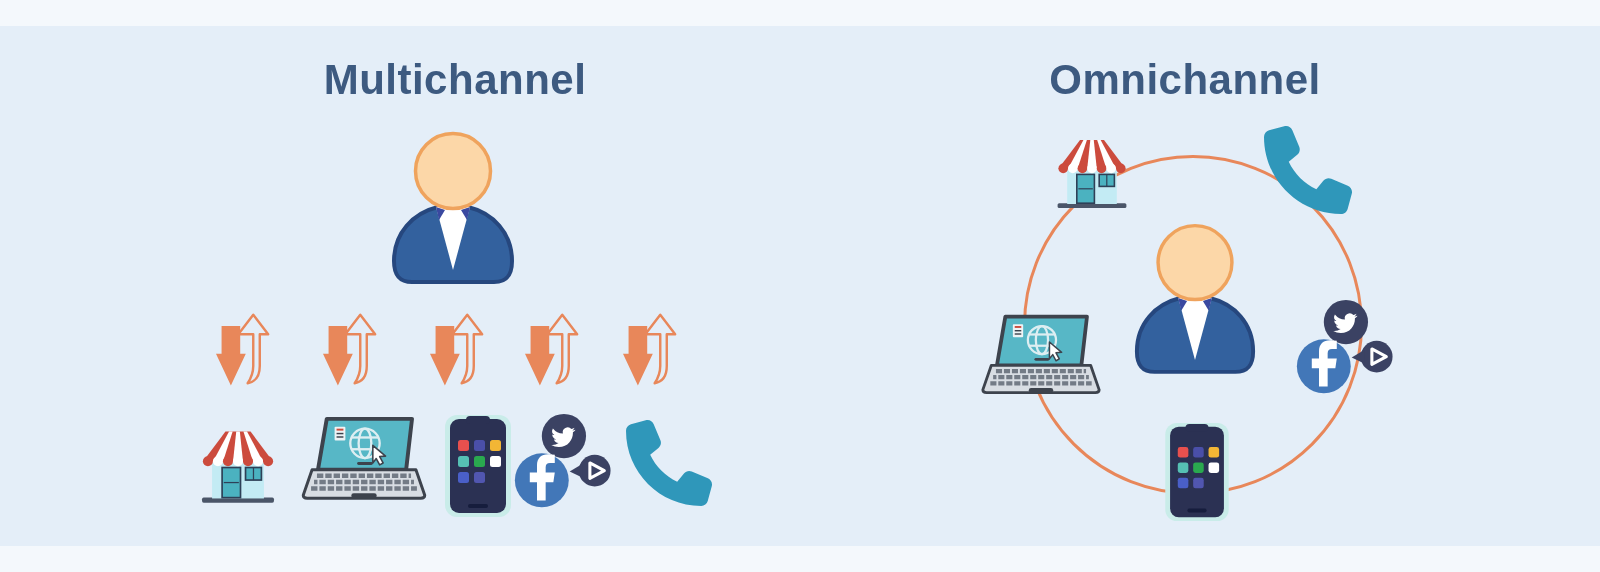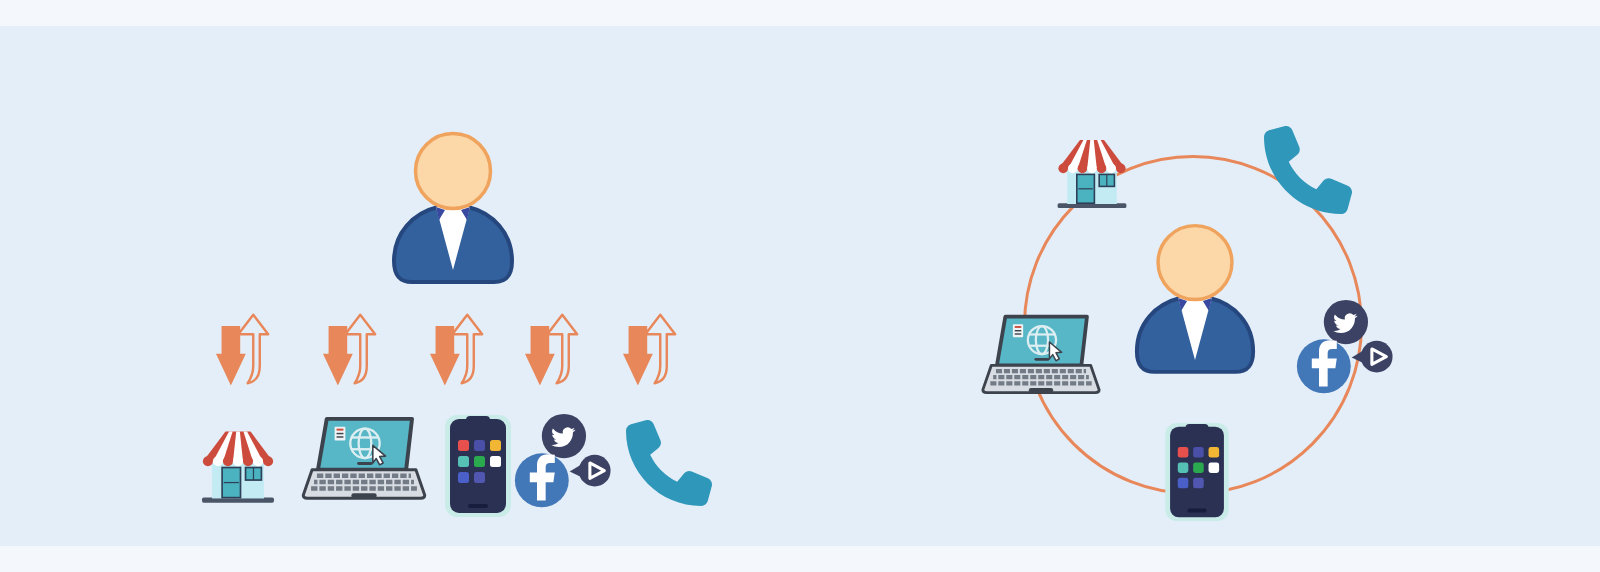--- a/index.html
+++ b/index.html
@@ -106,20 +106,21 @@
 
     <symbol id="sym-handset" viewBox="0 0 512 512">
       <path fill="#2f97ba" d="M164.9 24.6c-7.7-18.6-28-28.5-47.4-23.2l-88 24C12.1 30.2 0 46 0 64c0 247.4 200.6 448 448 448 18 0 33.8-12.1 38.6-29.5l24-88c5.3-19.4-4.6-39.7-23.2-47.4l-96-40c-16.3-6.8-35.2-2.1-46.3 11.6L304.7 368c-70.4-33.3-127.4-90.3-160.7-160.7L193.3 167c13.7-11.1 18.4-30 11.6-46.3l-40-96z"></path>
     </symbol>
   </defs>
 </svg>
 
 <div class="stage">
   <div class="panel"></div>
 
+  <div class="title" style="left:155px;top:56px;">Multichannel</div>
 
   <svg class="icon" style="left:386px;top:130px;" width="134" height="156">
       <use href="#sym-person"></use>
     </svg>
 
   <svg class="icon" style="left:215px;top:311px;" width="56" height="82">
       <use href="#sym-arrows"></use>
     </svg>
   <svg class="icon" style="left:322px;top:311px;" width="56" height="82">
       <use href="#sym-arrows"></use>
@@ -143,20 +144,21 @@
   <svg class="icon" style="left:444px;top:414px;" width="68" height="104">
       <use href="#sym-smartphone"></use>
     </svg>
   <svg class="icon" style="left:512px;top:410px;" width="100" height="104">
       <use href="#sym-social"></use>
     </svg>
   <svg class="icon" style="left:626px;top:420px;" width="86" height="86">
       <use href="#sym-handset"></use>
     </svg>
 
+  <div class="title" style="left:885px;top:56px;">Omnichannel</div>
 
   <div class="ring"></div>
 
   <svg class="icon" style="left:1129px;top:222px;" width="132" height="154">
       <use href="#sym-person"></use>
     </svg>
 
   <svg class="icon" style="left:1048px;top:128px;" width="88" height="88">
       <use href="#sym-store"></use>
     </svg>

